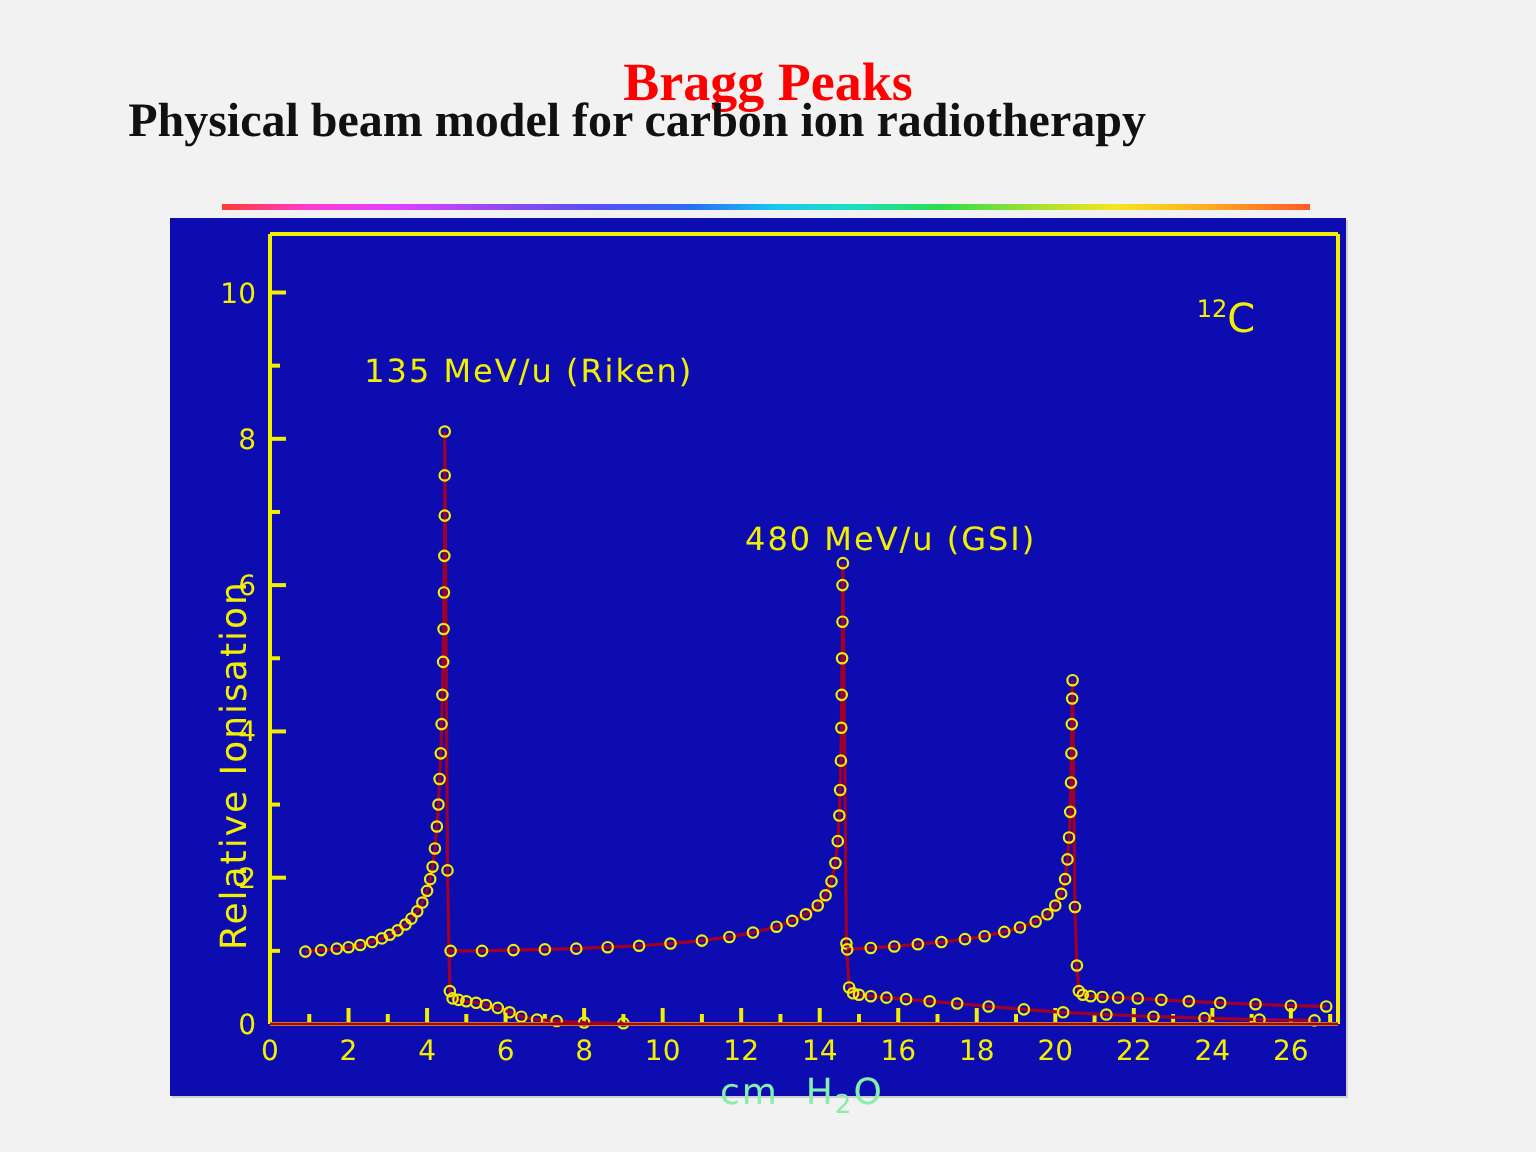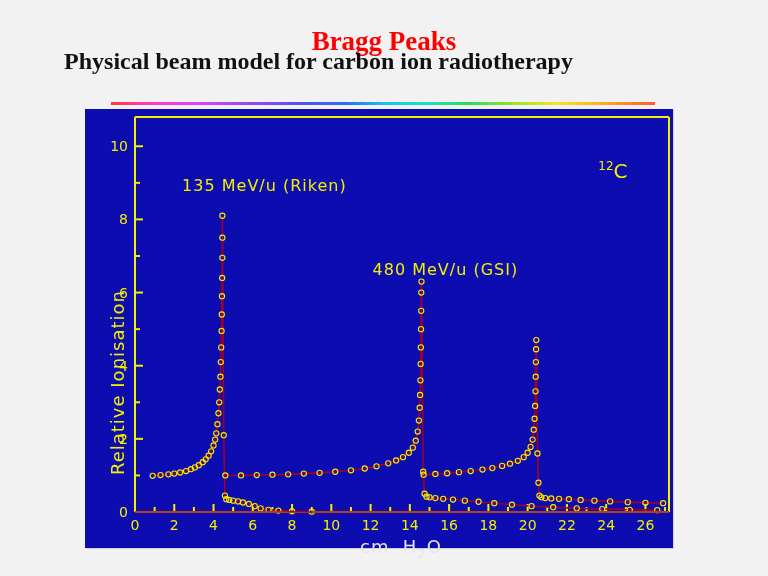--- a/index.html
+++ b/index.html
@@ -41,21 +41,21 @@
 
   
   #figure{
     position:absolute;left:85px;top:109px;width:588px;height:439px;
     background:#0c0cb0;
     box-shadow:1px 1px 0 #cfcfcf;
   }
   .xlab{
     position:absolute;
     font-family:"DejaVu Sans", sans-serif;
-    color:#e5e5e5;
+    color:#86efac;
     font-size:18px;
     letter-spacing:1px;
     white-space:nowrap;
   }
   .ylabel{
     position:absolute;
     font-family:"DejaVu Sans", sans-serif;
     color:#f2f000;
     font-size:18px;
     letter-spacing:1px;
@@ -290,16 +290,16 @@
           <text x="43" y="115.40740740740745" fill="#f2f000" font-size="14" text-anchor="end" font-family="&quot;DejaVu Sans&quot;, sans-serif">8</text>
           <text x="43" y="42.259259259259295" fill="#f2f000" font-size="14" text-anchor="end" font-family="&quot;DejaVu Sans&quot;, sans-serif">10</text>
         </g>
     </svg>
 
     <div class="ylabel" id="ylab" style="left: 22px; top: 366.426px;">Relative Ionisation</div>
     <div class="xlab" id="xlab" style="left: 275px; top: 427px;">cm&nbsp; H<sub style="font-size:13px">2</sub>O</div>
 
     <div class="ann" id="ann0" style="left: 97.1176px; top: 66.5185px;">135 MeV/u (Riken)</div>
     <div class="ann" id="ann1" style="left: 287.551px; top: 150.639px;">480 MeV/u (GSI)</div>
-    <div class="ionlabel" id="ionlab" style="left: 513.324px; top: 50px;"><sup>12</sup><span>C</span></div>
+    <div class="ionlabel" id="ionlab" style="left: 513.324px; top: 38px;"><sup>12</sup><span>C</span></div>
   </div>
 
 </div>
 
 </body></html>

